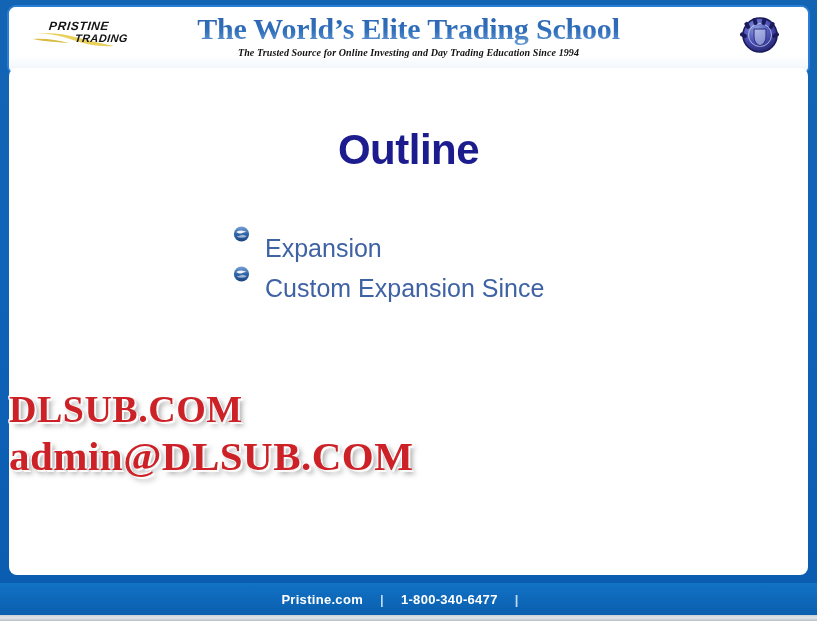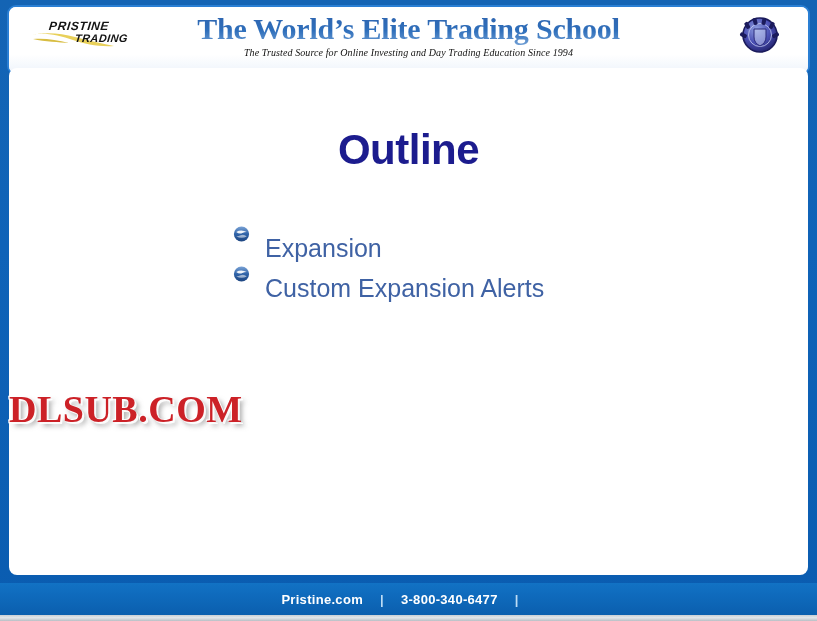--- a/index.html
+++ b/index.html
@@ -100,21 +100,21 @@
     -webkit-text-fill-color: transparent;
     white-space: nowrap;
   }
   .hdr-sub {
     position: absolute;
     left: 0;
     right: 0;
     top: 40px;
     text-align: center;
     font-family: "Liberation Serif", serif;
-    font-weight: normal;
+    font-weight: bold;
     font-style: italic;
     font-size: 10px;
     letter-spacing: 0.1px;
     color: #111111;
     white-space: nowrap;
   }
 
   
   .seal {
     position: absolute;
@@ -309,35 +309,36 @@
         <span class="bullet-label">Expansion</span>
       </li>
 
 
       <li class="bullet-item">
         <svg class="bullet-marker" viewBox="0 0 17 17">
           <circle cx="8.5" cy="8.5" r="7.6" fill="url(#bg1)"></circle>
           <path d="M3.2 6.4 q5.3 -3.0 10.6 0.2 q-2.2 -0.1 -4.4 0.9 q-3.1 1.4 -6.2 -1.1 z" fill="#ffffff" opacity="0.92"></path>
           <path d="M13.8 10.9 q-5.3 3.0 -10.6 -0.2 q2.2 0.1 4.4 -0.9 q3.1 -1.4 6.2 1.1 z" fill="#ffffff" opacity="0.55"></path>
         </svg>
-        <span class="bullet-label">Custom Expansion Alerts</span>
+        <span class="bullet-label">Custom Expansion Since</span>
       </li>
 
     </ul>
 
     <div class="watermark">
       <div class="wm-line">DLSUB.COM</div>
+      <div class="wm-line big">admin@DLSUB.COM</div>
     </div>
 
   </div>
 
   <div class="footer-bar">
     <div class="footer-inner">
       <span>Pristine.com</span>
       <span class="footer-sep">|</span>
-      <span>3-800-340-6477</span>
+      <span>1-800-340-6477</span>
       <span class="footer-sep">|</span>
     </div>
   </div>
 
   <div class="footer-strip"></div>
 
 </div>
 
 </body></html>

